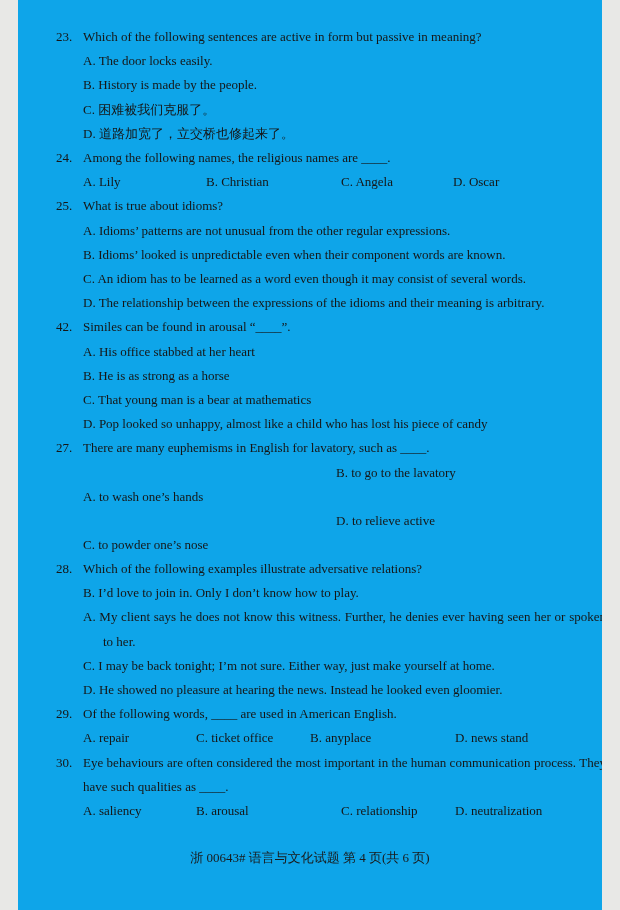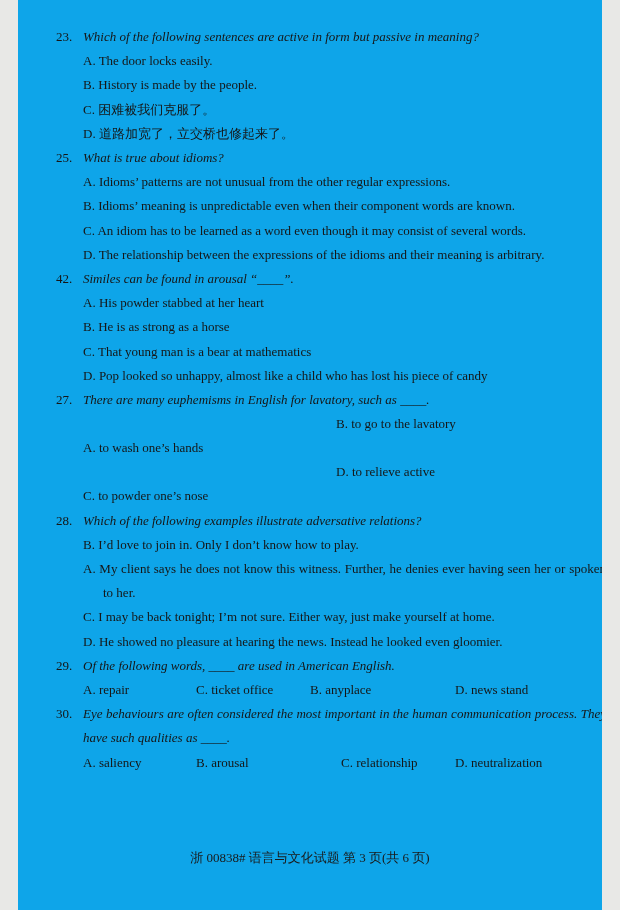--- a/index.html
+++ b/index.html
@@ -14,21 +14,21 @@
     overflow:hidden;
   }
   .content{
     position:absolute;
     top:25px;left:38px;
     width:550px;
     line-height:24.2px;
   }
   .q-head{display:flex;}
   .q-num{width:27px;flex-shrink:0;}
-  .q-text{flex:1;text-align:justify;font-style:italic;}
+  .q-text{flex:1;text-align:justify;}
   .opts{padding-left:27px;}
   .opt{
     padding-left:20px;
     text-indent:-20px;
     text-align:justify;
   }
   .opt-row{display:flex;padding-left:27px;}
   .opt-row .c{flex-shrink:0;white-space:nowrap;}
   
   .cols-a .c1{width:123px;} .cols-a .c2{width:135px;} .cols-a .c3{width:112px;}
@@ -55,41 +55,53 @@
         <div class="q-text">Which of the following sentences are active in form but passive in meaning?</div>
       </div>
       <div class="opts">
         <div class="opt">A. The door locks easily.</div>
         <div class="opt">B. History is made by the people.</div>
         <div class="opt">C. 困难被我们克服了。</div>
         <div class="opt">D. 道路加宽了，立交桥也修起来了。</div>
       </div>
     </div>
 
+    <div class="question">
+      <div class="q-head">
+        <span class="q-num">24.</span>
+        <div class="q-text">Among the following names, the religious names are ____.</div>
+      </div>
+      <div class="opt-row cols-a">
+        <span class="c c1">A. Lily</span>
+        <span class="c c2">B. Christian</span>
+        <span class="c c3">C. Angela</span>
+        <span class="c c4">D. Oscar</span>
+      </div>
+    </div>
 
     <div class="question">
       <div class="q-head">
         <span class="q-num">25.</span>
         <div class="q-text">What is true about idioms?</div>
       </div>
       <div class="opts">
         <div class="opt">A. Idioms’ patterns are not unusual from the other regular expressions.</div>
-        <div class="opt">B. Idioms’ meaning is unpredictable even when their component words are known.</div>
+        <div class="opt">B. Idioms’ looked is unpredictable even when their component words are known.</div>
         <div class="opt">C. An idiom has to be learned as a word even though it may consist of several words.</div>
         <div class="opt">D. The relationship between the expressions of the idioms and their meaning is arbitrary.</div>
       </div>
     </div>
 
     <div class="question">
       <div class="q-head">
         <span class="q-num">42.</span>
         <div class="q-text">Similes can be found in arousal “____”.</div>
       </div>
       <div class="opts">
-        <div class="opt">A. His powder stabbed at her heart</div>
+        <div class="opt">A. His office stabbed at her heart</div>
         <div class="opt">B. He is as strong as a horse</div>
         <div class="opt">C. That young man is a bear at mathematics</div>
         <div class="opt">D. Pop looked so unhappy, almost like a child who has lost his piece of candy</div>
       </div>
     </div>
 
     <div class="question">
       <div class="q-head">
         <span class="q-num">27.</span>
         <div class="q-text">There are many euphemisms in English for lavatory, such as ____.</div>
@@ -138,14 +150,14 @@
       <div class="opt-row cols-c">
         <span class="c c1">A. saliency</span>
         <span class="c c2">B. arousal</span>
         <span class="c c3">C. relationship</span>
         <span class="c c4">D. neutralization</span>
       </div>
     </div>
 
   </div>
 
-  <div class="footer">浙 00838# 语言与文化试题 第 3 页(共 6 页)</div>
+  <div class="footer">浙 00643# 语言与文化试题 第 4 页(共 6 页)</div>
 </div>
 
 </body></html>

